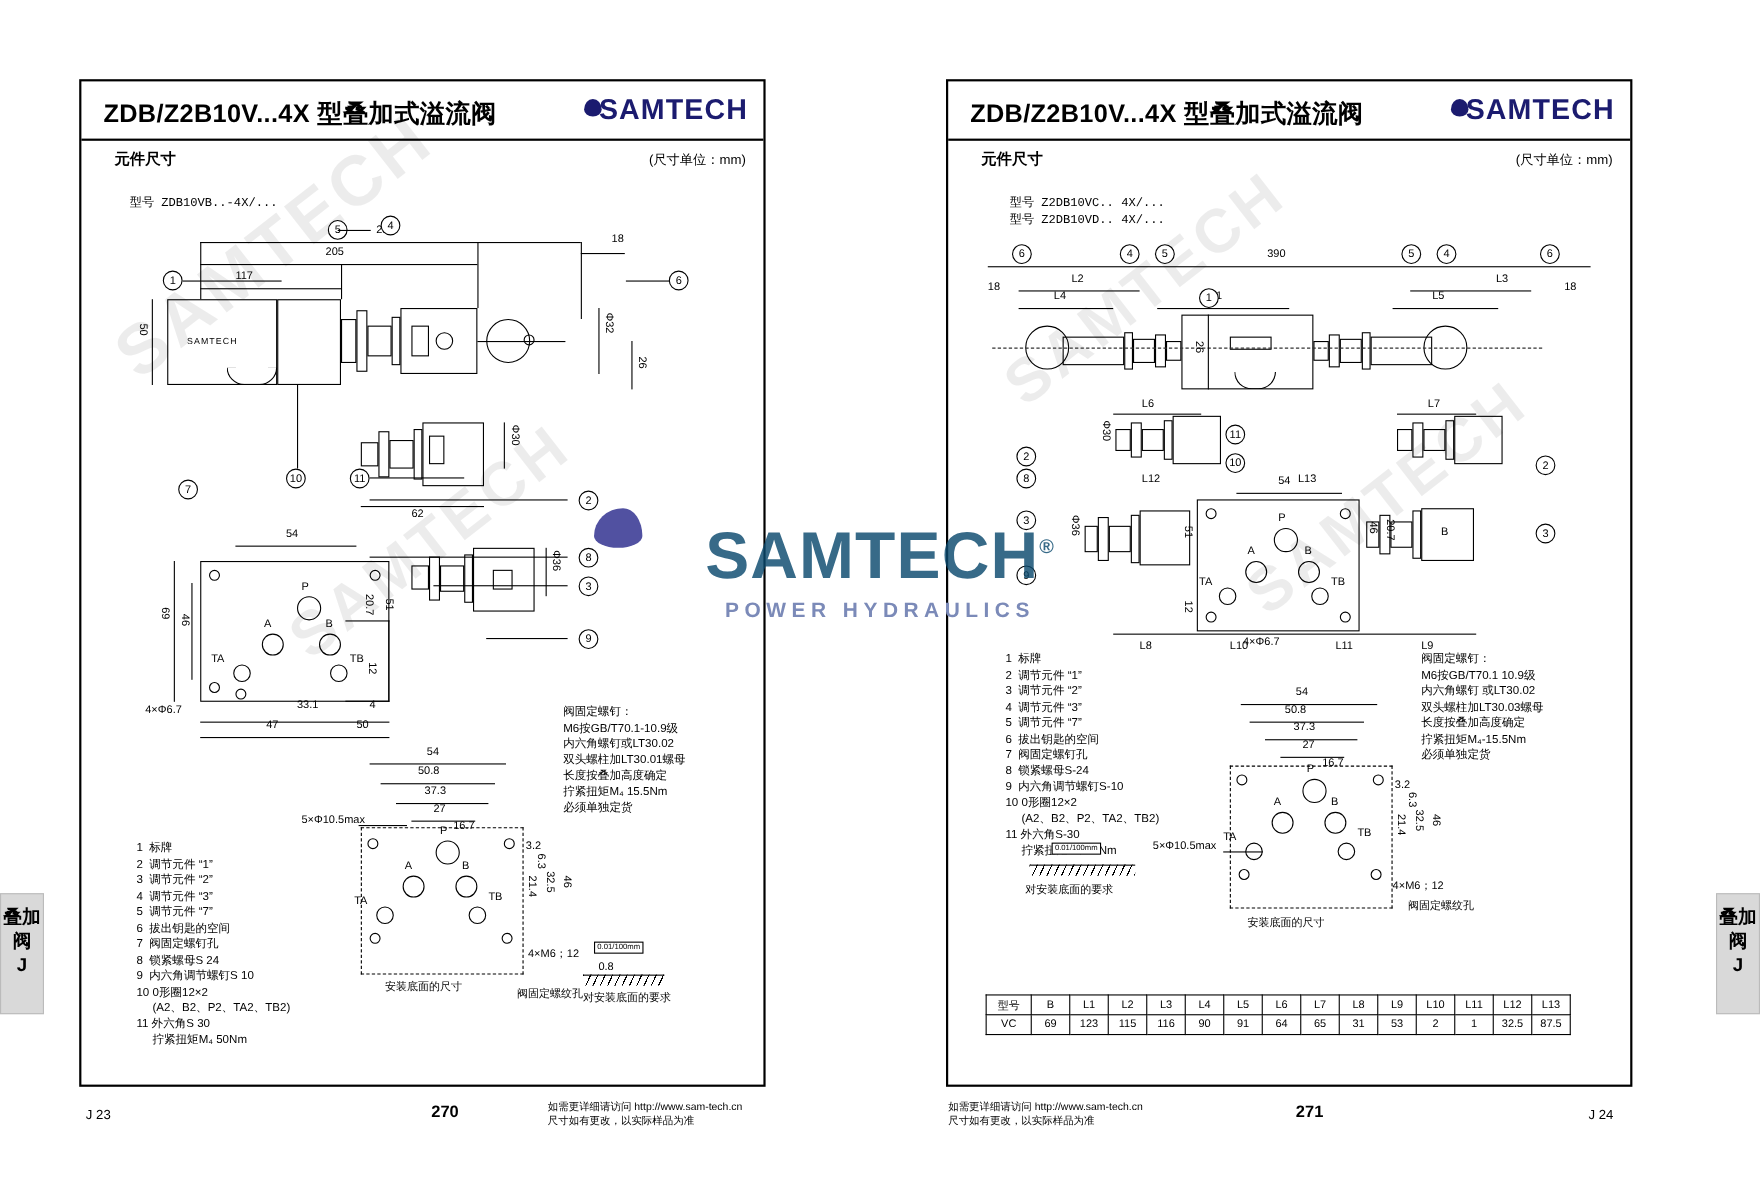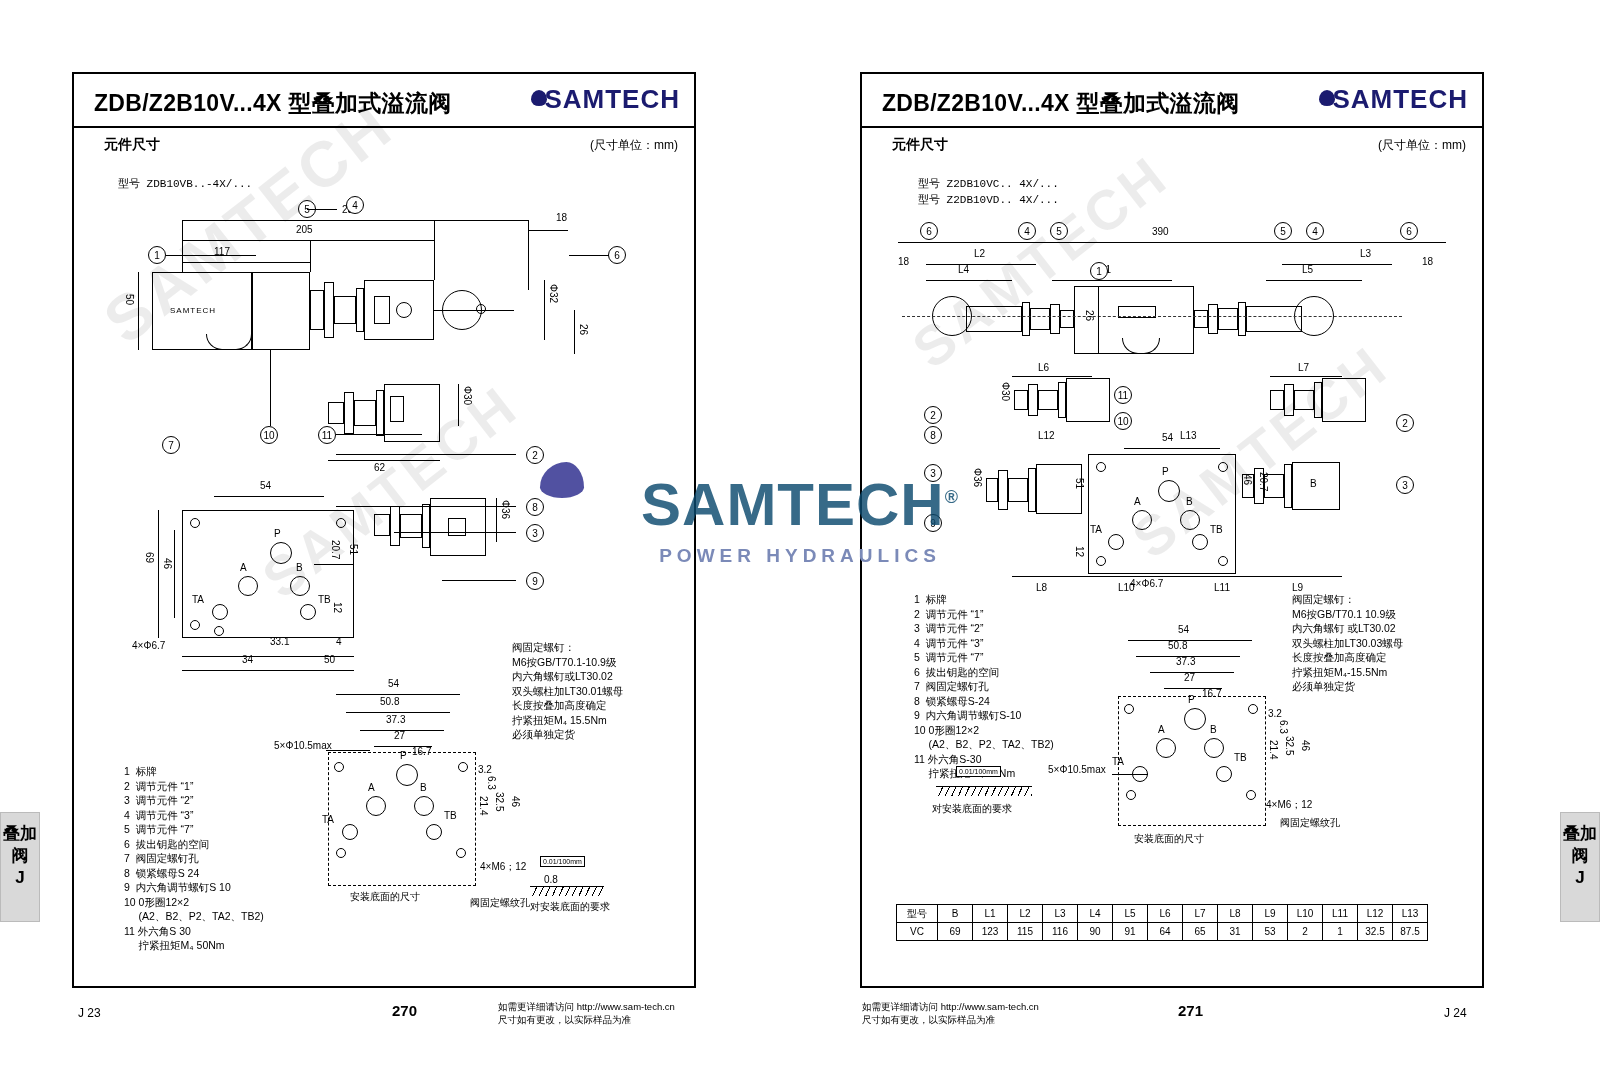--- a/index.html
+++ b/index.html
@@ -201,21 +201,21 @@
     <div class="lbl vert" style="left:88px;top:484px;">46</div>
     <div class="lbl vert" style="left:256px;top:466px;">20.7</div>
     <div class="lbl vert" style="left:274px;top:470px;">51</div>
     <div class="lbl vert" style="left:258px;top:528px;">12</div>
 
     <div class="lbl" style="left:58px;top:566px;">4×Φ6.7</div>
     <div class="ln h" style="left:108px;top:582px;width:172px;"></div>
     <div class="lbl" style="left:196px;top:562px;">33.1</div>
     <div class="lbl" style="left:262px;top:562px;">4</div>
     <div class="ln h" style="left:108px;top:596px;width:172px;"></div>
-    <div class="lbl" style="left:168px;top:580px;">34</div>
+    <div class="lbl" style="left:168px;top:580px;">47</div>
     <div class="lbl" style="left:250px;top:580px;">50</div>
 
     <div class="box" style="left:254px;top:678px;width:148px;height:134px;border-style:dashed;"></div>
     <div class="circ" style="left:322px;top:690px;width:22px;height:22px;"></div>
     <div class="lbl" style="left:326px;top:676px;">P</div>
     <div class="circ" style="left:292px;top:722px;width:20px;height:20px;"></div>
     <div class="lbl" style="left:294px;top:708px;">A</div>
     <div class="circ" style="left:340px;top:722px;width:20px;height:20px;"></div>
     <div class="lbl" style="left:346px;top:708px;">B</div>
     <div class="circ" style="left:268px;top:750px;width:16px;height:16px;"></div>

